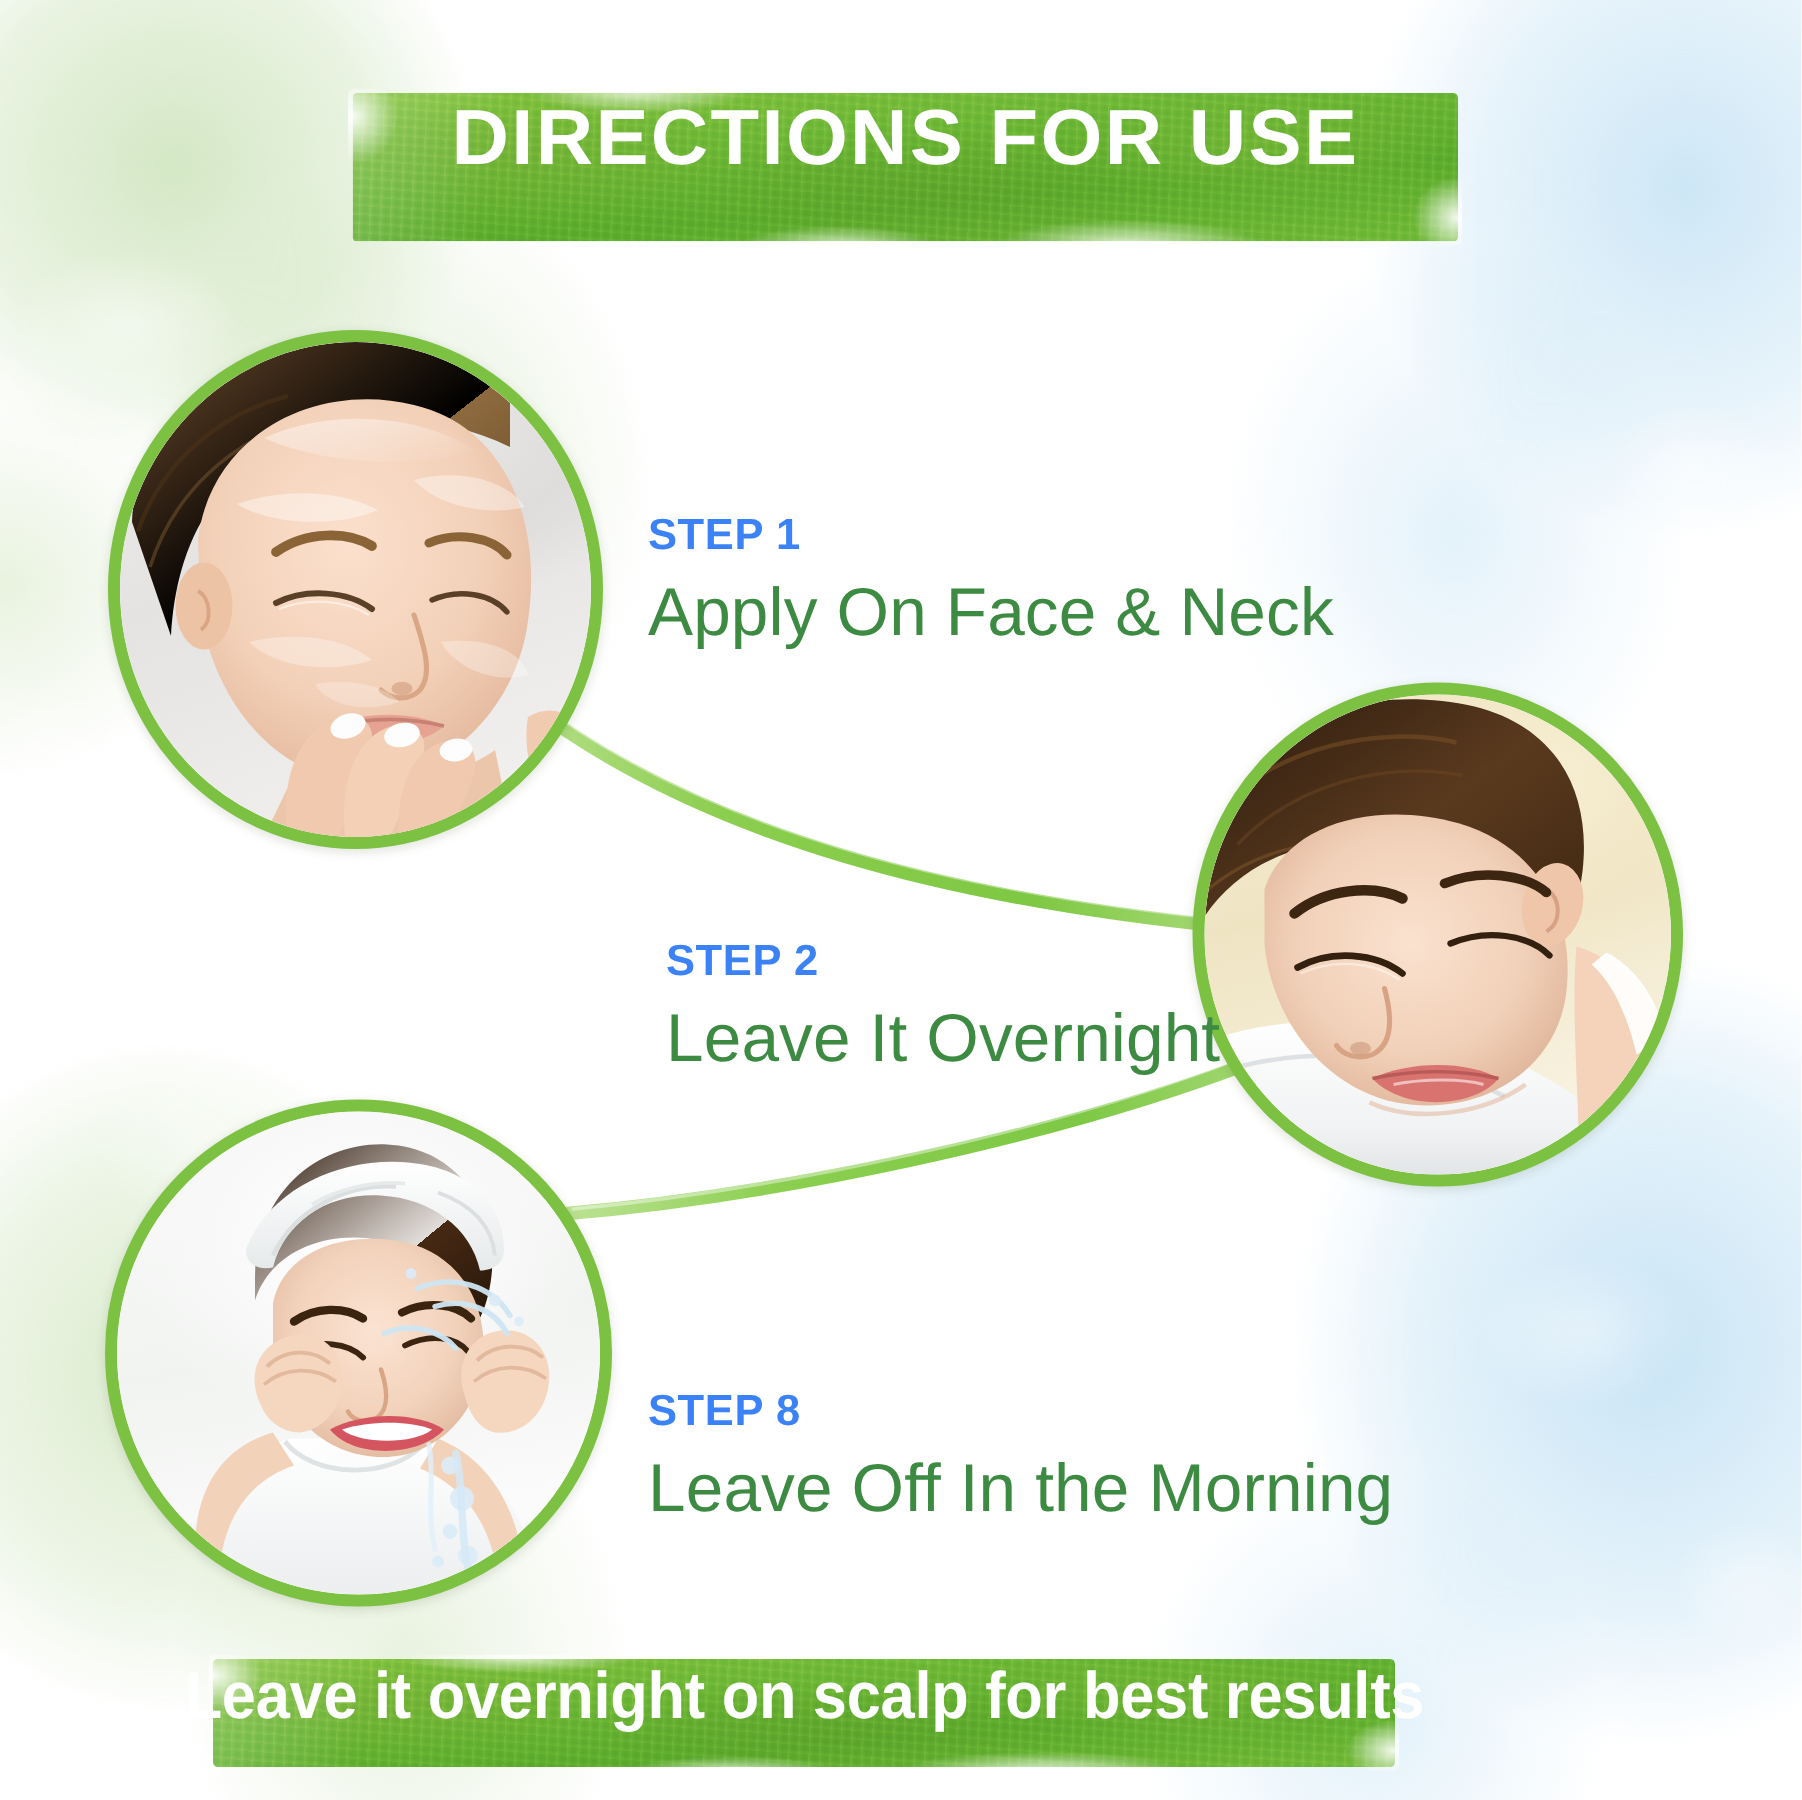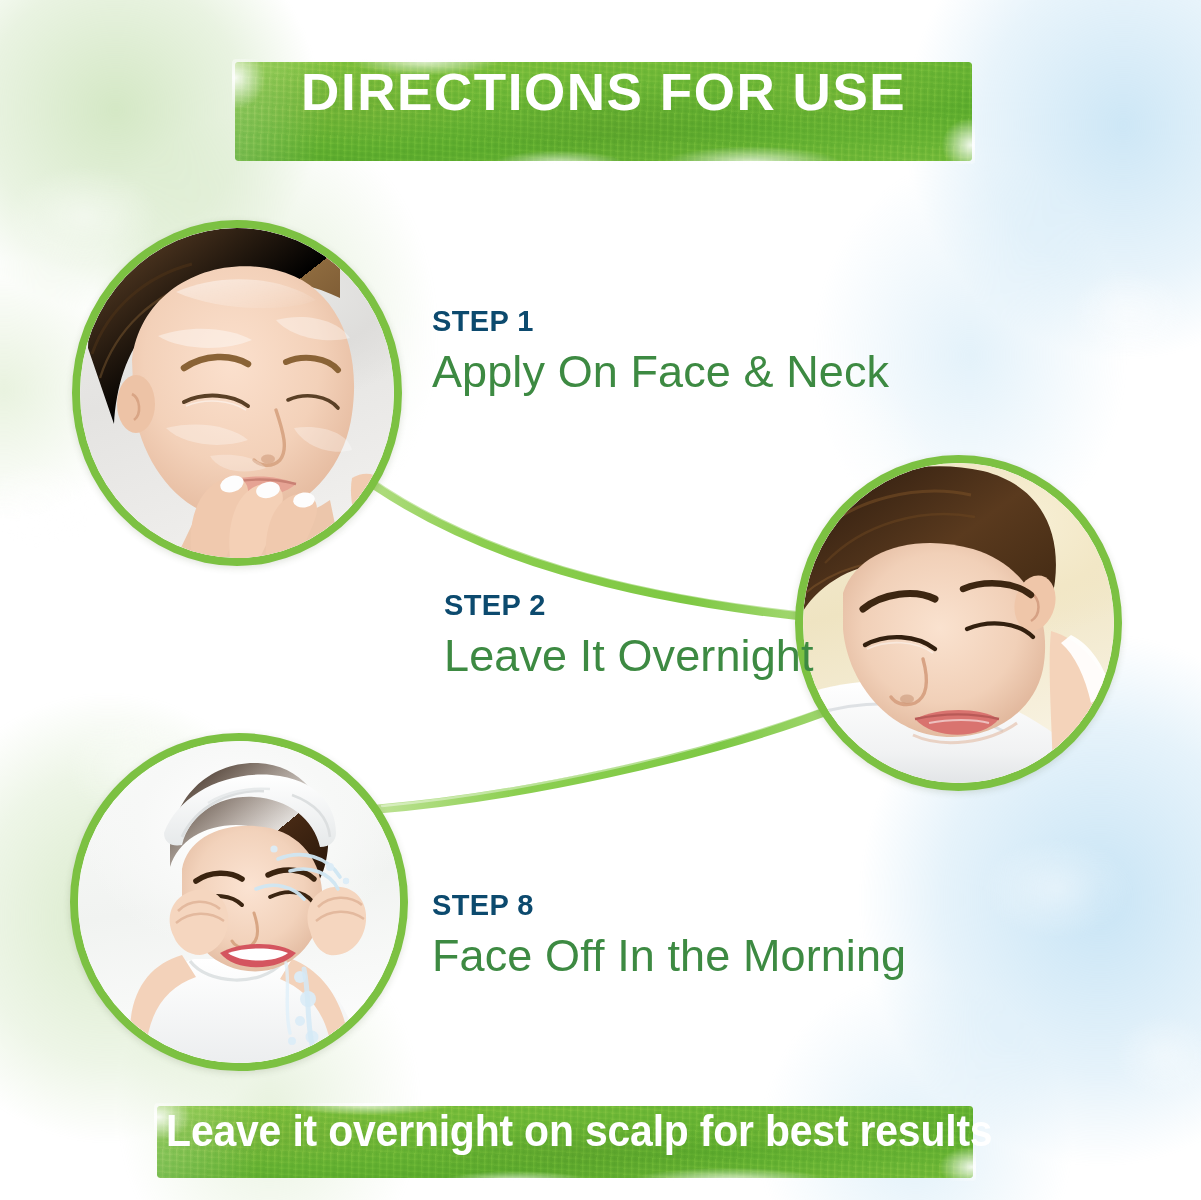--- a/index.html
+++ b/index.html
@@ -95,21 +95,21 @@
       radial-gradient(ellipse 9% 13% at 44% 100%, rgba(255,255,255,.7) 0%, rgba(255,255,255,0) 100%);
   }
   .banner .label{position:relative;color:#fff;white-space:nowrap;}
 
   #banner-top{left:235px;top:62px;width:737px;height:99px;}
   #banner-top .label{
     font-size:52px;font-weight:700;letter-spacing:1.5px;
     text-transform:uppercase;
     transform:scaleX(1.02);
   }
-  #banner-bottom{left:157px;top:1106px;width:788px;height:72px;padding-left:28px;}
+  #banner-bottom{left:142px;top:1106px;width:788px;height:72px;}
   #banner-bottom .label{
     font-size:44px;font-weight:700;letter-spacing:-.2px;
     transform:scaleX(.93);
   }
 
   
   #connectors{position:absolute;left:0;top:0;width:1201px;height:1200px;pointer-events:none;}
 
   
   .step-circle{
@@ -138,22 +138,22 @@
   #circle-3{left:70px;top:733px;width:322px;height:322px;}
   #circle-3 .photo{
     background:
       radial-gradient(ellipse 62% 50% at 50% 26%, #ffffff 0%, #f7f8f7 50%, rgba(247,248,247,0) 80%),
       linear-gradient(170deg,#fafbfa 0%,#f1f3f1 48%,#ffffff 100%);
   }
 
   
   .step-text{position:absolute;}
   .step-label{
-    font-size:29px;font-weight:700;color:#0c4a6e;
-    letter-spacing:.4px;line-height:1.08;white-space:nowrap;
+    font-size:29px;font-weight:700;color:#3b82f6;
+    letter-spacing:.4px;line-height:1.08;white-space:nowrap;margin-top:36px;
   }
   .step-desc{
     font-size:45px;font-weight:400;color:#3d8a42;
     letter-spacing:.1px;line-height:1.16;white-space:nowrap;margin-top:9px;
   }
   #text-1{left:432px;top:306px;}
   #text-2{left:444px;top:590px;}
   #text-3{left:432px;top:890px;}
 </style>
 </head>
@@ -407,21 +407,21 @@
           <circle cx="214" cy="300" r="4"></circle>
         </g>
         <path d="M226 228 C 232 256, 228 286, 236 312" stroke="#d4e9f6" stroke-width="5" fill="none" opacity=".85" stroke-linecap="round"></path>
         <path d="M208 222 C 212 244, 206 268, 212 292" stroke="#e0f0fa" stroke-width="3.4" fill="none" opacity=".8" stroke-linecap="round"></path>
       </svg>
     </div>
   </div>
 
   <div class="step-text" id="text-3">
     <div class="step-label">STEP 8</div>
-    <div class="step-desc">Face Off In the Morning</div>
+    <div class="step-desc">Leave Off In the Morning</div>
   </div>
 
   <div class="banner" id="banner-bottom">
     <div class="paint"></div>
     <div class="grain"></div>
     <div class="edge"></div>
     <div class="label">Leave it overnight on scalp for best results</div>
   </div>
 
 </div>

